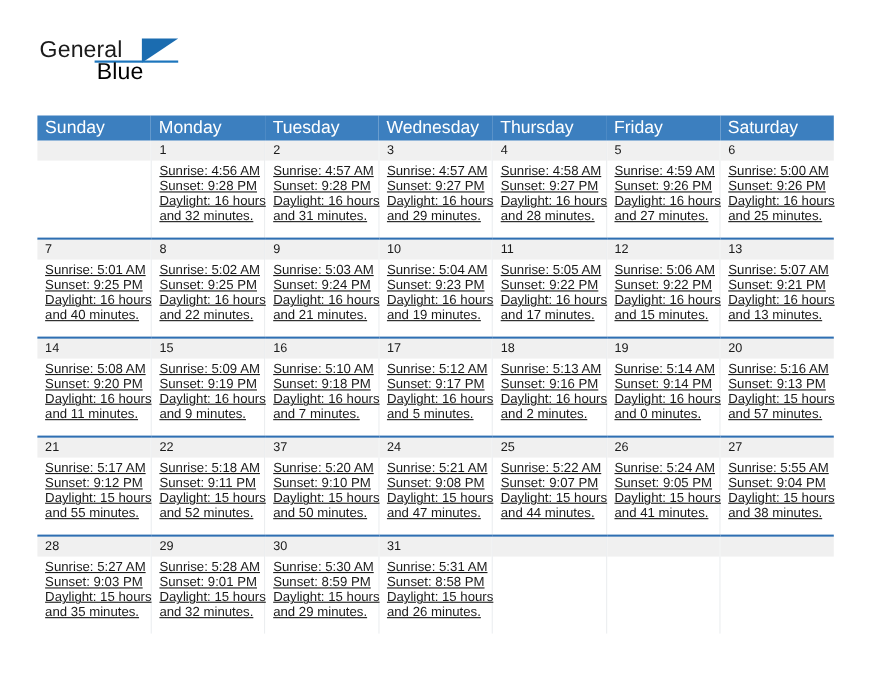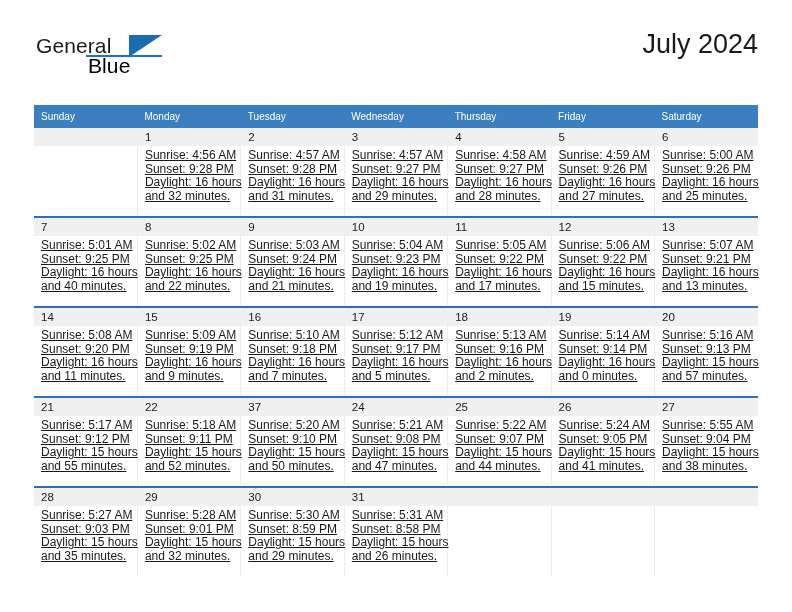--- a/index.html
+++ b/index.html
@@ -97,21 +97,21 @@
     position: absolute;
     left: 34px;
     top: 105px;
     width: 724px;
     border-collapse: collapse;
     table-layout: fixed;
   }
   .calendar th {
     background: #3c7fbf;
     color: #ffffff;
-    font-size: 10px;
+    font-size: 16px;
     font-weight: normal;
     text-align: left;
     padding: 5px 0 5px 7px;
     height: 11px;
     line-height: 13px;
   }
   .calendar td {
     width: 103.4px;
     vertical-align: top;
     padding: 0;
@@ -159,21 +159,20 @@
   <div class="header">
 
     <div class="brand">
       <span class="brand-general">General</span>
       <span class="brand-flag"></span>
       <span class="brand-underline"></span>
       <span class="brand-blue">Blue</span>
     </div>
 
     <div class="title-block">
-      <div class="cal-title">July 2024</div>
     </div>
 
   </div>
 
   <table class="calendar">
     <thead>
       <tr>
         <th>Sunday</th>
         <th>Monday</th>
         <th>Tuesday</th>

